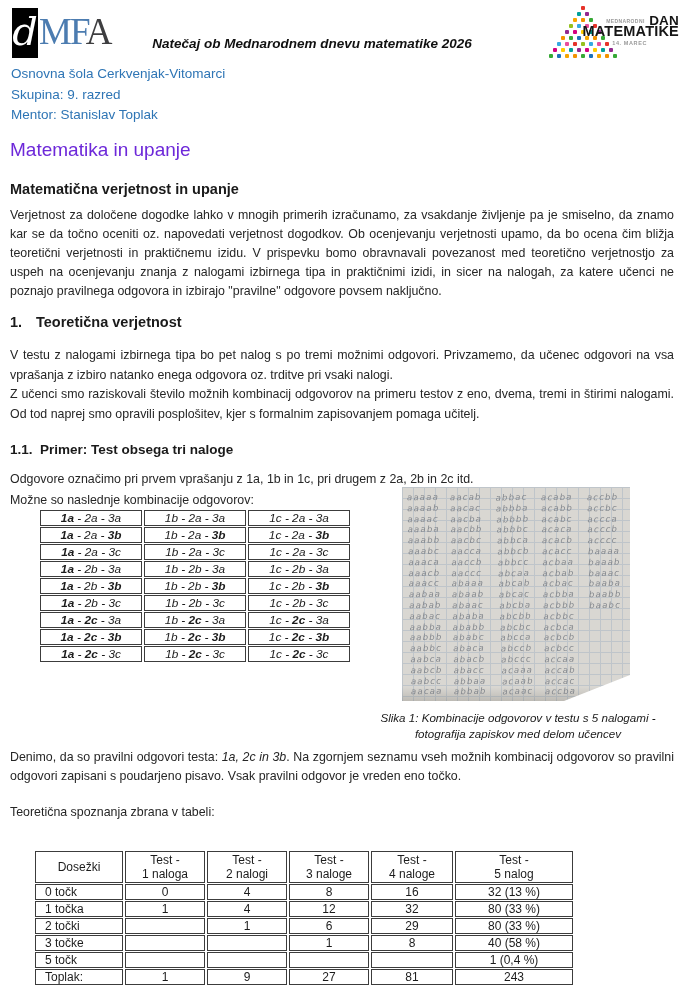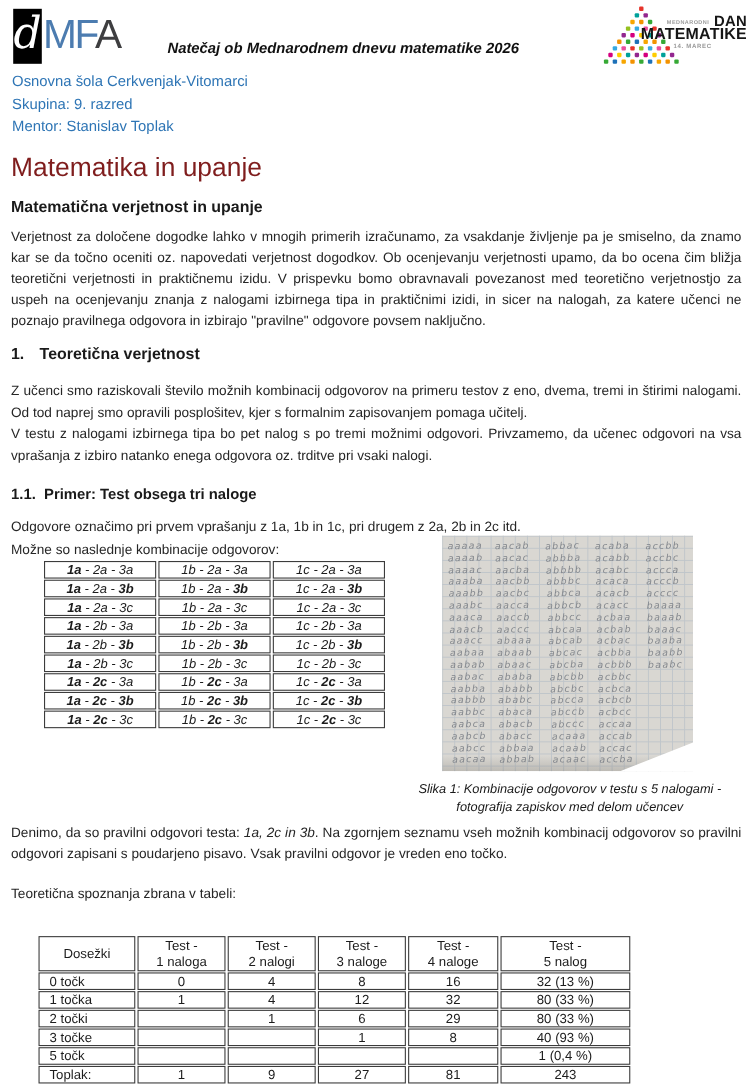--- a/index.html
+++ b/index.html
@@ -3,40 +3,40 @@
 <meta charset="utf-8">
 <style>
   html,body{margin:0;padding:0;background:#ffffff;}
   .page{position:relative;width:684px;height:990px;background:#fff;overflow:hidden;
         font-family:"Liberation Sans",sans-serif;color:#262626;}
 
   
   .dmfa{position:absolute;left:12px;top:8px;display:flex;align-items:flex-start;}
   .dmfa-box{width:26px;height:50px;background:#000;color:#fff;text-align:center;
             font-family:"DejaVu Serif",serif;font-style:italic;font-size:40px;line-height:46px;}
-  .dmfa-mfa{font-family:Liberation Sans, sans-serif;font-size:37px;line-height:48px;letter-spacing:-2px;margin-left:1px;}
+  .dmfa-mfa{font-family:Liberation Serif, serif;font-size:37px;line-height:48px;letter-spacing:-2px;margin-left:1px;}
   .dmfa-mfa .blu{color:#4c7cb0;}
   .dmfa-mfa .drk{color:#3e3e40;}
 
   .header-title{position:absolute;left:0;right:60px;top:36px;text-align:center;
                 font-weight:bold;font-style:italic;font-size:13.5px;color:#111;}
 
   .idm{position:absolute;left:531px;top:4px;width:150px;height:64px;}
   .idm-dots{position:absolute;left:0;top:0;width:92px;height:62px;}
   .idm-dots i{position:absolute;width:3.5px;height:3.5px;border-radius:1px;display:block;}
   .idm-line1{position:absolute;right:2px;top:7px;white-space:nowrap;}
   .idm-small{font-size:5px;color:#9a9a9a;font-weight:bold;letter-spacing:.4px;vertical-align:2px;}
   .idm-dan{font-size:13.5px;color:#161616;font-weight:bold;letter-spacing:.2px;}
   .idm-line2{position:absolute;right:2px;top:19px;font-size:14.5px;font-weight:bold;color:#161616;letter-spacing:.2px;}
   .idm-line3{position:absolute;right:34px;top:36px;font-size:5.5px;font-weight:bold;color:#9a9a9a;letter-spacing:.6px;}
 
   .meta{position:absolute;left:11px;top:64px;font-size:13.5px;line-height:20.5px;color:#2E75B5;}
 
   
-  .doc-title{position:absolute;left:10px;top:139px;font-size:24px;color:#7f1d1d;}
+  .doc-title{position:absolute;left:10px;top:139px;font-size:19px;color:#6d28d9;}
   .h2{position:absolute;left:10px;top:181px;font-size:14.5px;font-weight:bold;color:#1a1a1a;}
   .para{position:absolute;left:10px;width:664px;font-size:12.4px;line-height:19px;color:#262626;}
   .just{text-align:justify;}
   .p1{top:206px;}
   .h3{position:absolute;left:10px;top:314px;font-size:14.5px;font-weight:bold;color:#1a1a1a;}
   .h3 .num{display:inline-block;width:26px;}
   .p2{top:346px;line-height:19.5px;}
   .h4{position:absolute;left:10px;top:442px;font-size:13.5px;font-weight:bold;color:#1a1a1a;}
   .h4 .num{display:inline-block;width:30px;}
   .p3{top:470px;}
@@ -151,22 +151,22 @@
     <div>Mentor: Stanislav Toplak</div>
   </div>
 
   <div class="doc-title">Matematika in upanje</div>
   <div class="h2">Matematična verjetnost in upanje</div>
   <div class="para just p1">Verjetnost za določene dogodke lahko v mnogih primerih izračunamo, za vsakdanje življenje pa je smiselno, da znamo kar se da točno oceniti oz. napovedati verjetnost dogodkov. Ob ocenjevanju verjetnosti upamo, da bo ocena čim bližja teoretični verjetnosti in praktičnemu izidu. V prispevku bomo obravnavali povezanost med teoretično verjetnostjo za uspeh na ocenjevanju znanja z nalogami izbirnega tipa in praktičnimi izidi, in sicer na nalogah, za katere učenci ne poznajo pravilnega odgovora in izbirajo "pravilne" odgovore povsem naključno.</div>
 
   <div class="h3"><span class="num">1.</span><span>Teoretična verjetnost</span></div>
 
   <div class="para just p2">
+    <div>V testu z nalogami izbirnega tipa bo pet nalog s po tremi možnimi odgovori. Privzamemo, da učenec odgovori na vsa vprašanja z izbiro natanko enega odgovora oz. trditve pri vsaki nalogi.</div>
     <div>Z učenci smo raziskovali število možnih kombinacij odgovorov na primeru testov z eno, dvema, tremi in štirimi nalogami. Od tod naprej smo opravili posplošitev, kjer s formalnim zapisovanjem pomaga učitelj.</div>
-    <div>V testu z nalogami izbirnega tipa bo pet nalog s po tremi možnimi odgovori. Privzamemo, da učenec odgovori na vsa vprašanja z izbiro natanko enega odgovora oz. trditve pri vsaki nalogi.</div>
   </div>
 
   <div class="h4"><span class="num">1.1.</span><span>Primer: Test obsega tri naloge</span></div>
 
   <div class="para p3">Odgovore označimo pri prvem vprašanju z 1a, 1b in 1c, pri drugem z 2a, 2b in 2c itd.</div>
   <div class="para p4">Možne so naslednje kombinacije odgovorov:</div>
 
   <table class="combo">
     <colgroup>
         <col class="cw">
@@ -382,21 +382,21 @@
           <td>6</td>
           <td>29</td>
           <td>80 (33 %)</td>
         </tr>
         <tr>
           <td class="c0">3 točke</td>
           <td></td>
           <td></td>
           <td>1</td>
           <td>8</td>
-          <td>40 (93 %)</td>
+          <td>40 (58 %)</td>
         </tr>
         <tr>
           <td class="c0">5 točk</td>
           <td></td>
           <td></td>
           <td></td>
           <td></td>
           <td>1 (0,4 %)</td>
         </tr>
         <tr>

